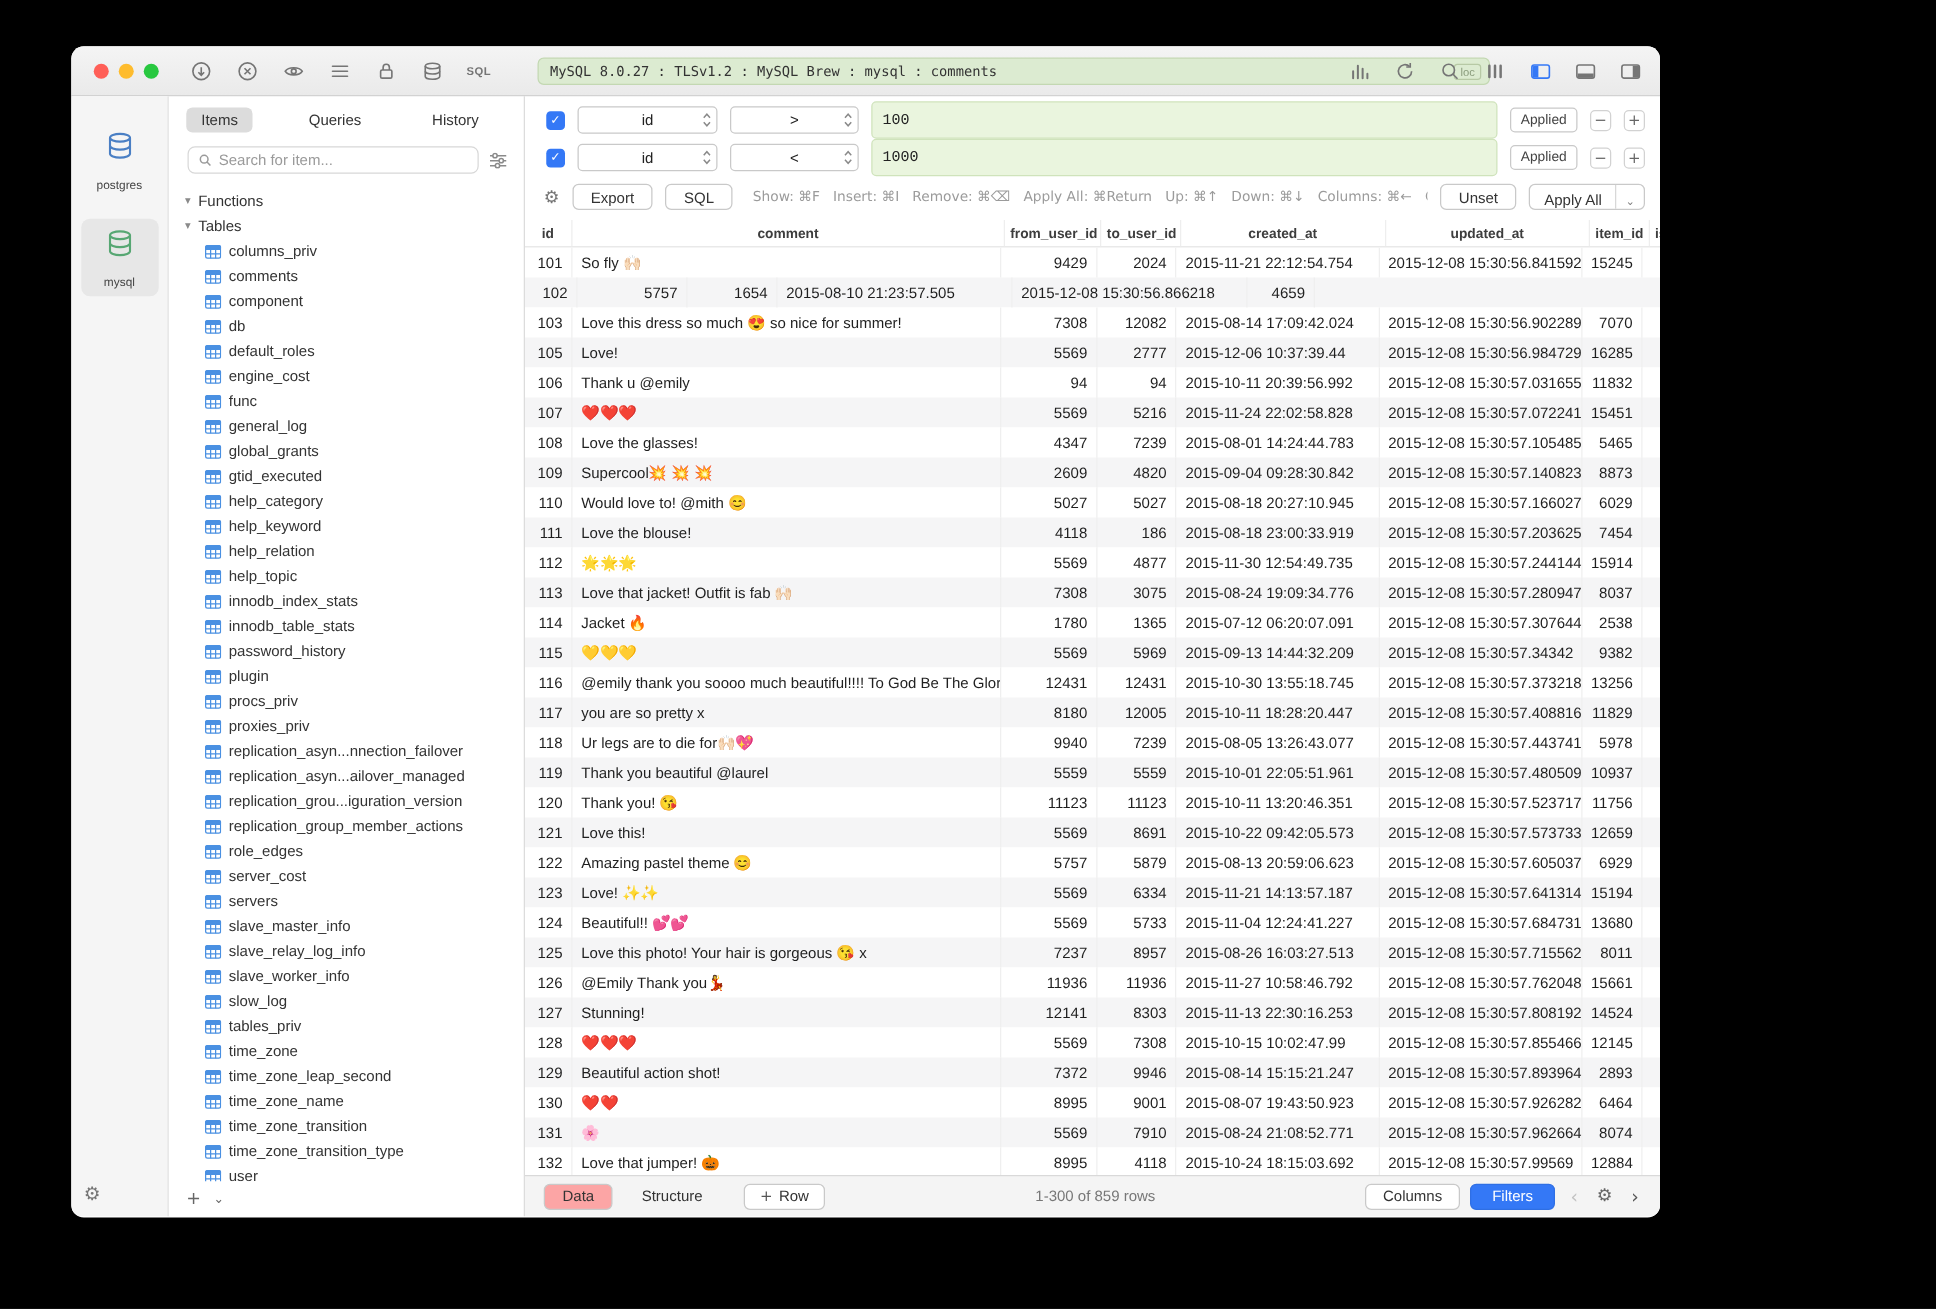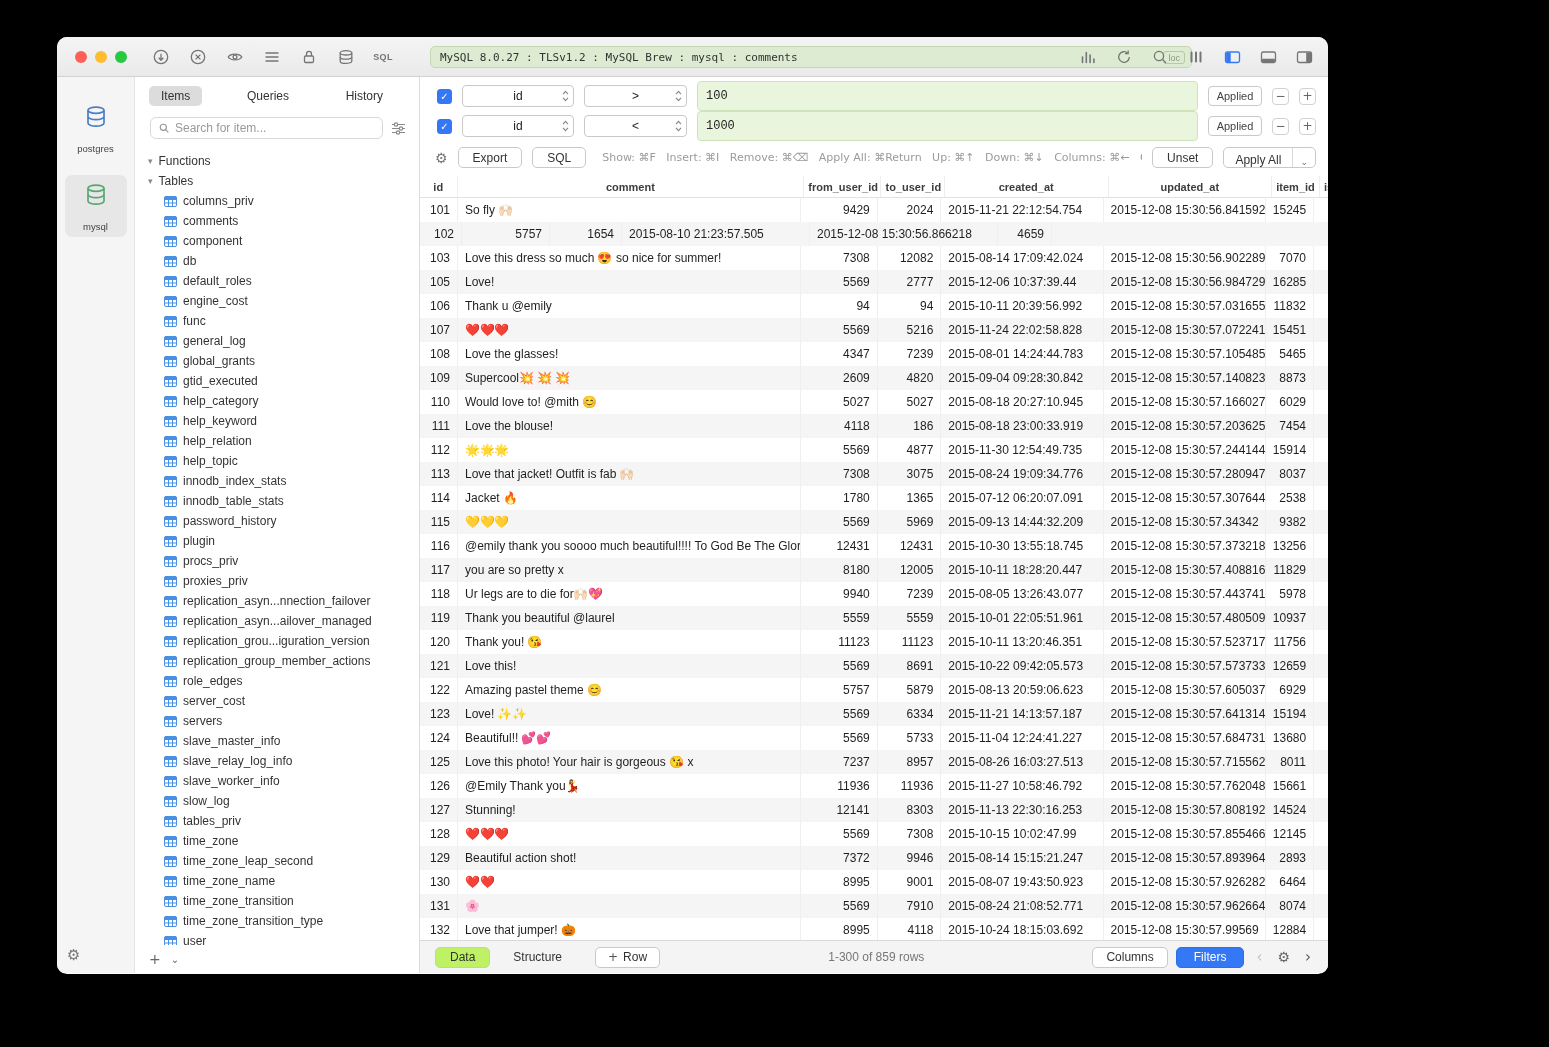--- a/index.html
+++ b/index.html
@@ -72,21 +72,21 @@
   .hcell { font-size:11px; font-weight:bold; color:#3d3d3d; text-align:center; line-height:22px; border-right:1px solid #eee; overflow:hidden; white-space:nowrap; padding:0 4px; }
   .grid-body { flex:1; overflow:hidden; }
   .grow { display:flex; height:24px; background:#fff; }
   .grow.alt { background:#f5f5f6; }
   .cell { font-size:12px; color:#1f1f1f; line-height:24px; padding:0 7px; border-right:1px solid #efefef; overflow:hidden; white-space:nowrap; }
   .ar { text-align:right; } .al { text-align:left; }
   .c0{width:42px;} .c1{width:400px;} .c2{width:88px;} .c3{width:72px;} .c4{width:188px;} .c5{width:188px;} .c6{width:54px;} .c7{flex:1; border-right:none;}
 
   .statusbar { height:33px; background:#f4f4f4; border-top:1px solid #d9d9d9; display:flex; align-items:center; padding:0 13px 0 15px; gap:8px; flex:none; }
   .seg-btn { height:21px; font-size:12px; color:#333; padding:0 14px; display:flex; align-items:center; border-radius:5px; border:1px solid transparent; }
-  .seg-btn.active { background:#bef264; border-color:#c9c9c9; }
+  .seg-btn.active { background:#fca5a5; border-color:#c9c9c9; }
   .addrow { height:21px; border:1px solid #c9c9c9; border-radius:5px; background:#fff; display:flex; align-items:center; gap:5px; font-size:12px; padding:0 12px; color:#333; margin-left:10px; }
   .addrow .plus { font-family:"DejaVu Sans",sans-serif; color:#555; }
   .rows-info { flex:1; text-align:center; font-size:12px; color:#777; }
   .btn-white { height:21px; border:1px solid #c9c9c9; border-radius:5px; background:#fff; font-size:12px; color:#333; padding:0 13px; display:flex; align-items:center; }
   .btn-blue { height:21px; border:1px solid #2f6fe4; border-radius:5px; background:#3478f6; font-size:12px; color:#fff; padding:0 17px; display:flex; align-items:center; }
   .nav { font-size:15px; color:#c2c2c2; padding:0 4px; font-family:"DejaVu Sans",sans-serif; }
   .nav.on { color:#555; }
   .sb-gear { font-size:14px; color:#666; padding:0 3px; }
 </style>
 </head>

